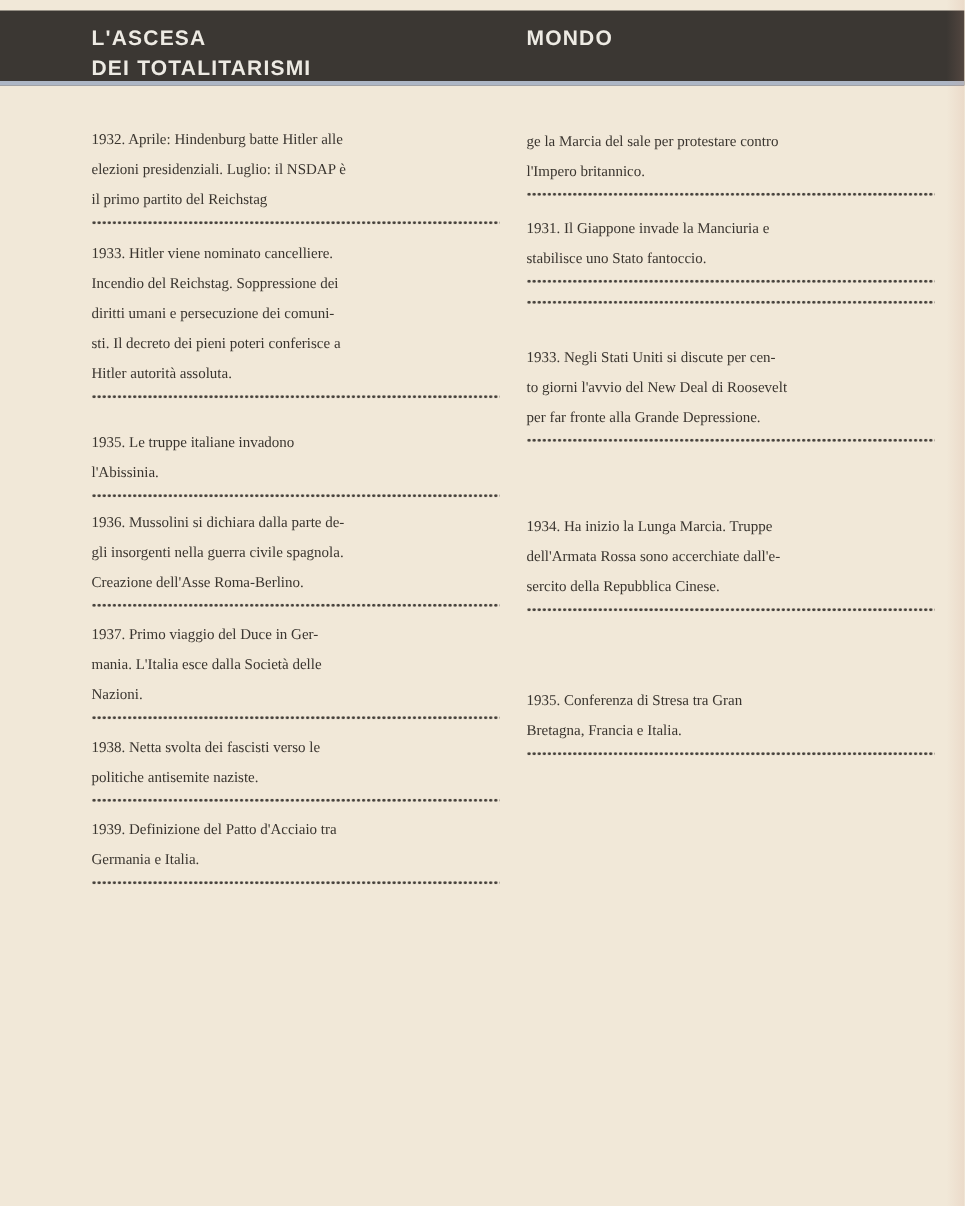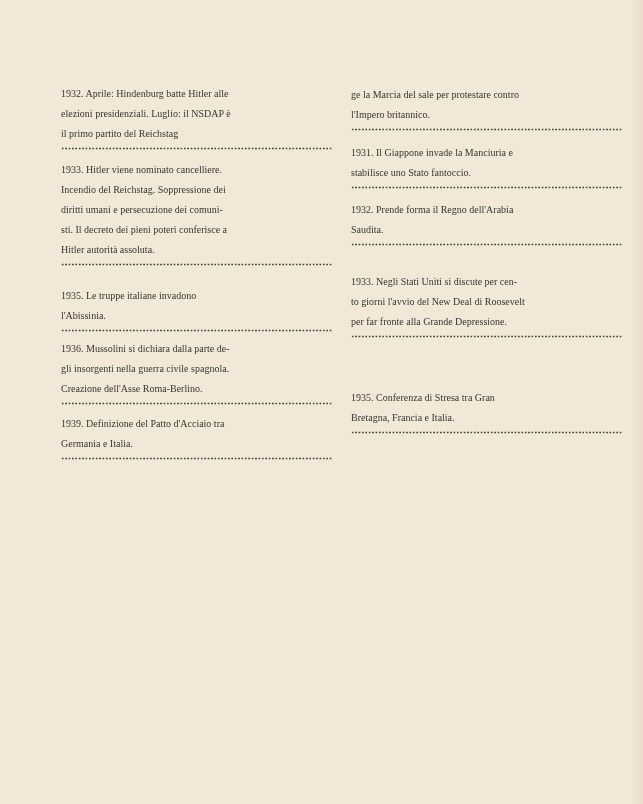--- a/index.html
+++ b/index.html
@@ -67,20 +67,25 @@
     background-size: 3.4px 3px;
     background-repeat: repeat-x;
     background-position: 0 50%;
   }
 </style>
 </head>
 <body>
 
 <div class="page">
 
+  <header class="titlebar">
+    <div class="bar-title bar-title-left">L'ASCESA
+DEI TOTALITARISMI</div>
+    <div class="bar-title bar-title-right">MONDO</div>
+  </header>
 
   <section class="col col-left">
     <article class="entry" style="margin-top:84px">
       <p class="entry-text">1932. Aprile: Hindenburg batte Hitler alle
 elezioni presidenziali. Luglio: il NSDAP è
 il primo partito del Reichstag</p>
       <div class="dotted"></div>
     </article>
     <article class="entry" style="margin-top:10px">
       <p class="entry-text">1933. Hitler viene nominato cancelliere.
@@ -95,46 +100,61 @@
 l'Abissinia.</p>
       <div class="dotted"></div>
     </article>
     <article class="entry" style="margin-top:7px">
       <p class="entry-text">1936. Mussolini si dichiara dalla parte de-
 gli insorgenti nella guerra civile spagnola.
 Creazione dell'Asse Roma-Berlino.</p>
       <div class="dotted"></div>
     </article>
     <article class="entry" style="margin-top:9px">
+      <p class="entry-text">1937. Primo viaggio del Duce in Ger-
+mania. L'Italia esce dalla Società delle
+Nazioni.</p>
+      <div class="dotted"></div>
+    </article>
+    <article class="entry" style="margin-top:9px">
+      <p class="entry-text">1938. Netta svolta dei fascisti verso le
+politiche antisemite naziste.</p>
+      <div class="dotted"></div>
+    </article>
+    <article class="entry" style="margin-top:9px">
       <p class="entry-text">1939. Definizione del Patto d'Acciaio tra
 Germania e Italia.</p>
       <div class="dotted"></div>
     </article>
   </section>
 
   <section class="col col-right">
     <article class="entry" style="margin-top:85px">
       <p class="entry-text">ge la Marcia del sale per protestare contro
 l'Impero britannico.</p>
       <div class="dotted"></div>
     </article>
     <article class="entry" style="margin-top:12px">
       <p class="entry-text">1931. Il Giappone invade la Manciuria e
 stabilisce uno Stato fantoccio.</p>
       <div class="dotted"></div>
     </article>
     <article class="entry" style="margin-top:11px">
-      <p class="entry-text">1932. Prende forma il Regno dell'Arabia
-Saudita.</p>
       <div class="dotted"></div>
     </article>
     <article class="entry" style="margin-top:26px">
       <p class="entry-text">1933. Negli Stati Uniti si discute per cen-
 to giorni l'avvio del New Deal di Roosevelt
 per far fronte alla Grande Depressione.</p>
+      <div class="dotted"></div>
+    </article>
+    <article class="entry" style="margin-top:47px">
+      <p class="entry-text">1934. Ha inizio la Lunga Marcia. Truppe
+dell'Armata Rossa sono accerchiate dall'e-
+sercito della Repubblica Cinese.</p>
       <div class="dotted"></div>
     </article>
     <article class="entry" style="margin-top:50px">
       <p class="entry-text">1935. Conferenza di Stresa tra Gran
 Bretagna, Francia e Italia.</p>
       <div class="dotted"></div>
     </article>
   </section>
 
 </div>

